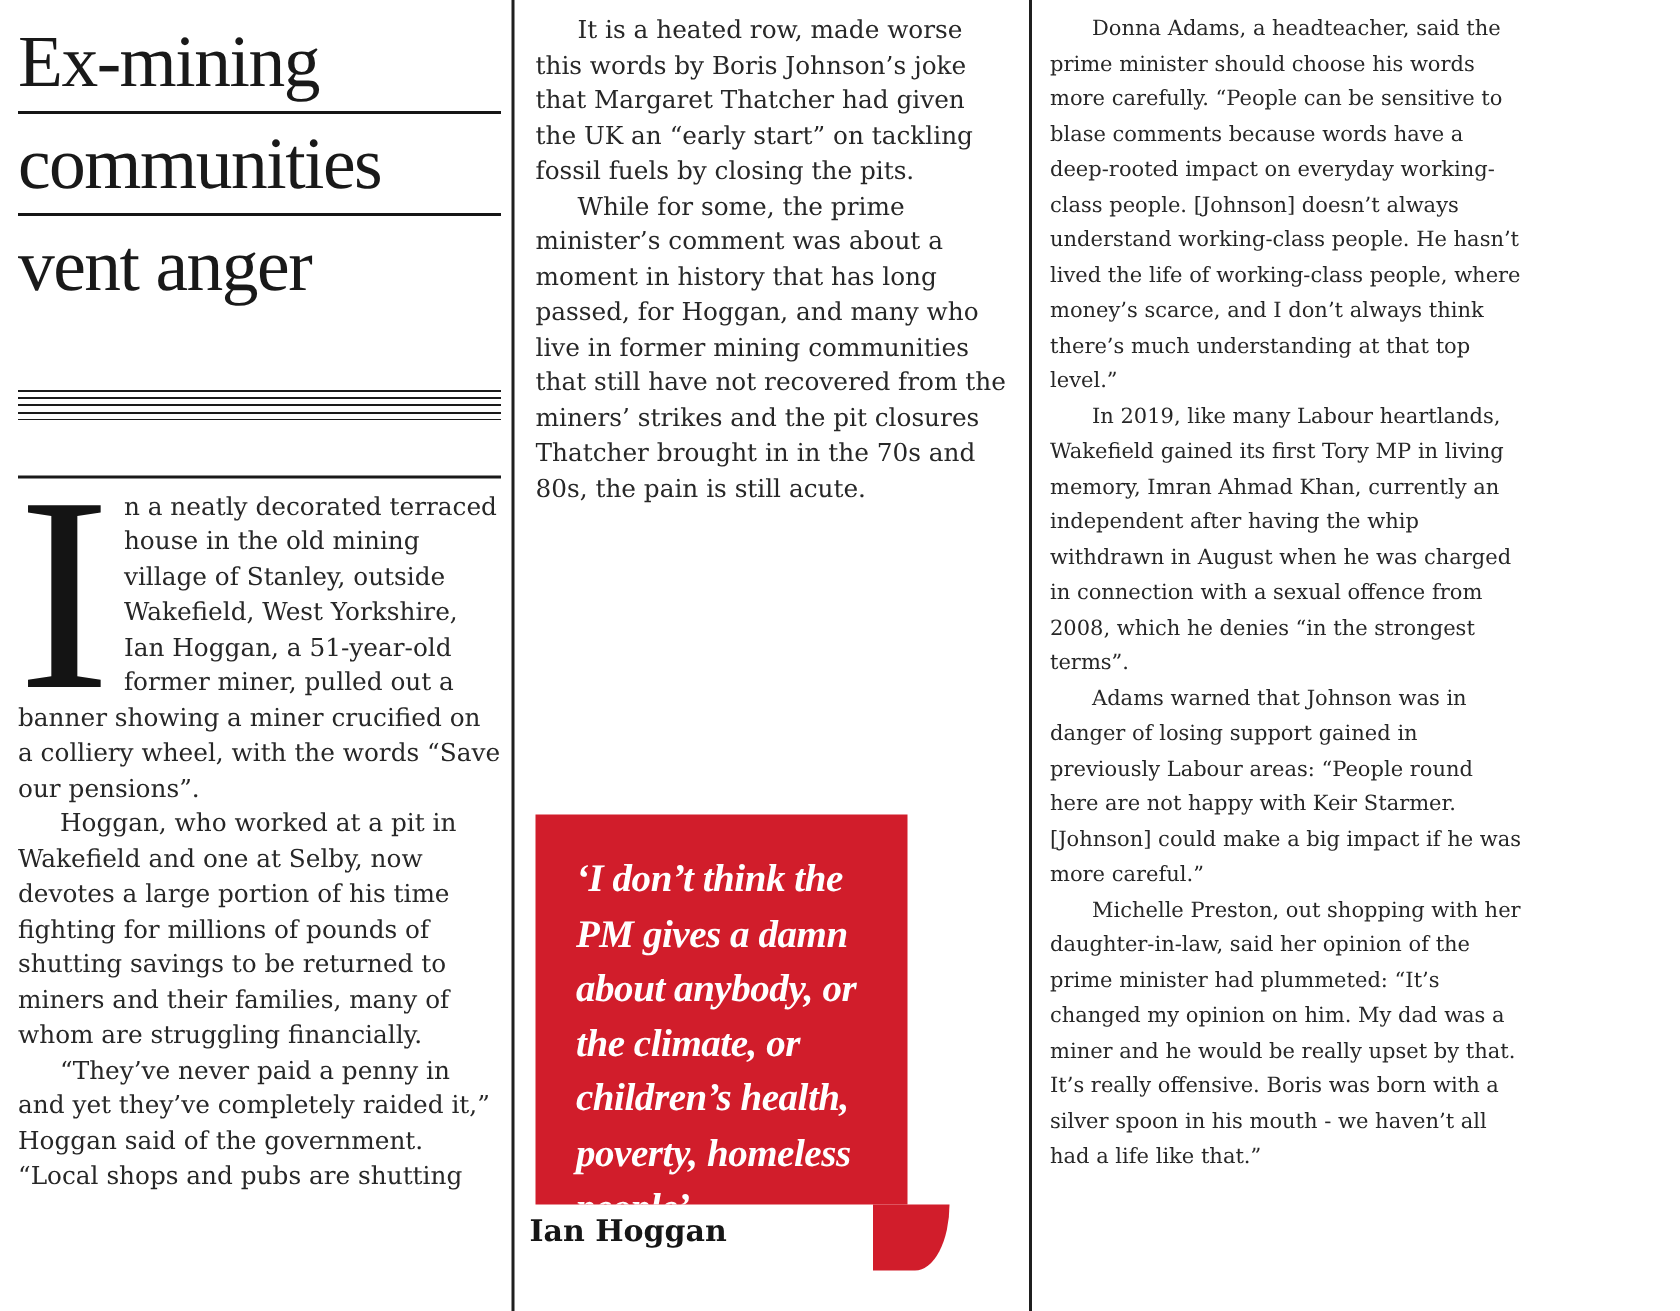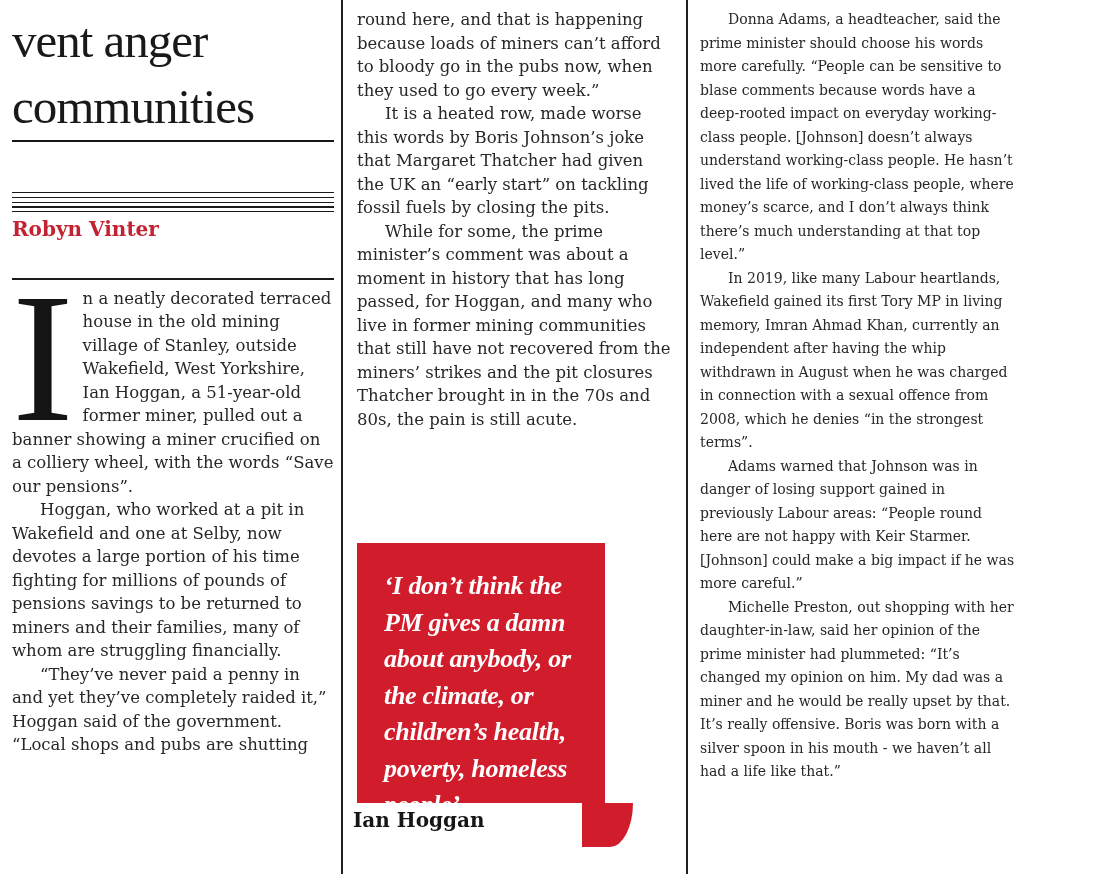--- a/index.html
+++ b/index.html
@@ -64,34 +64,33 @@
   .col-right{position:absolute;left:700px;top:8px;width:318px;}
   .col-right p{margin:0;font-size:14px;line-height:23.5px;text-indent:28px;}
 </style>
 </head>
 <body>
 
 <div class="vrule" id="vrule-left"></div>
 <div class="vrule" id="vrule-right"></div>
 
 <div class="col-left">
+  <div class="hl">Ex-mining</div>
+  <div class="hl">communities</div>
   <div class="hl last">vent anger</div>
-  <div class="hl">communities</div>
   <div class="byline-rules"></div>
-  <div class="byline">Robyn Vinter</div>
   <div class="start-rule"></div>
   <div class="bodytext">
     <p class="noindent"><span class="dropcap">I</span><span>n a neatly decorated terraced house in the old mining village of Stanley, outside Wakefield, West Yorkshire, Ian Hoggan, a 51-year-old former miner, pulled out a banner showing a miner crucified on a colliery wheel, with the words “Save our pensions”.</span></p>
-    <p>Hoggan, who worked at a pit in Wakefield and one at Selby, now devotes a large portion of his time fighting for millions of pounds of pensions savings to be returned to miners and their families, many of whom are struggling financially.</p>
+    <p>Hoggan, who worked at a pit in Wakefield and one at Selby, now devotes a large portion of his time fighting for millions of pounds of shutting savings to be returned to miners and their families, many of whom are struggling financially.</p>
     <p>“They’ve never paid a penny in and yet they’ve completely raided it,” Hoggan said of the government. “Local shops and pubs are shutting</p>
   </div>
 </div>
 
 <div class="col-mid">
-  <p class="noindent">round here, and that is happening because loads of miners can’t afford to bloody go in the pubs now, when they used to go every week.”</p>
   <p>It is a heated row, made worse this words by Boris Johnson’s joke that Margaret Thatcher had given the UK an “early start” on tackling fossil fuels by closing the pits.</p>
   <p>While for some, the prime minister’s comment was about a moment in history that has long passed, for Hoggan, and many who live in former mining communities that still have not recovered from the miners’ strikes and the pit closures Thatcher brought in in the 70s and 80s, the pain is still acute.</p>
 </div>
 
 <div class="quote-box">
   <div class="quote-text">‘I don’t think the PM gives a damn about anybody, or the climate, or children’s health, poverty, homeless people’</div>
 </div>
 <div class="quote-tail"></div>
 <div class="attr">
   <div class="attr-name">Ian Hoggan</div>

